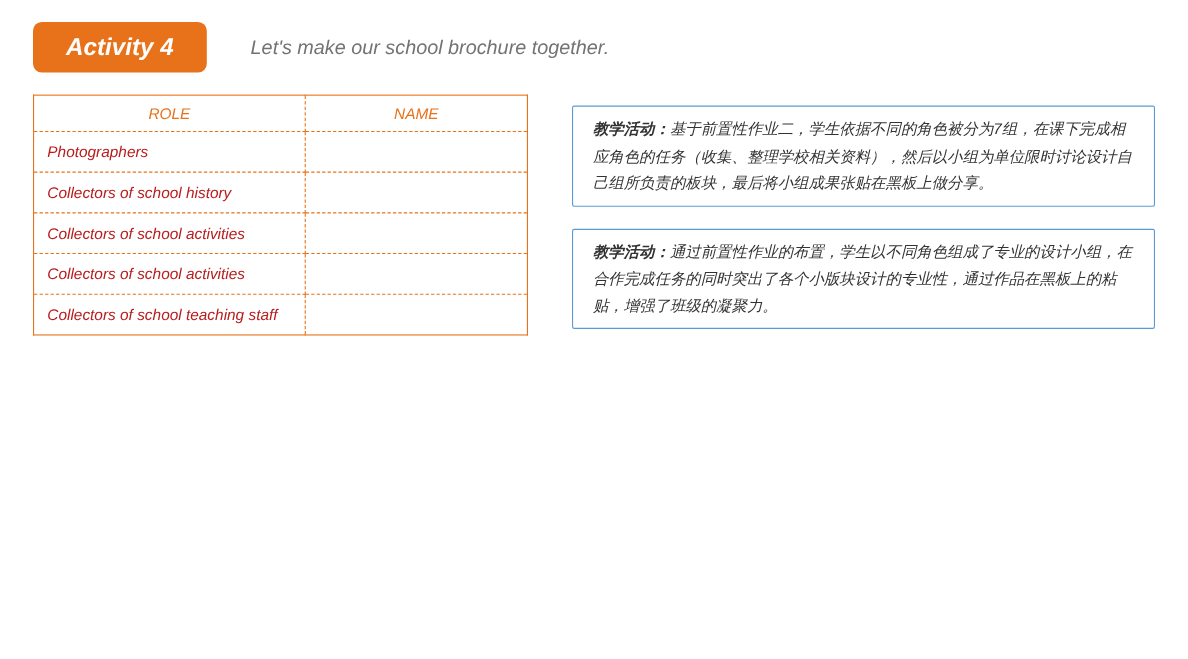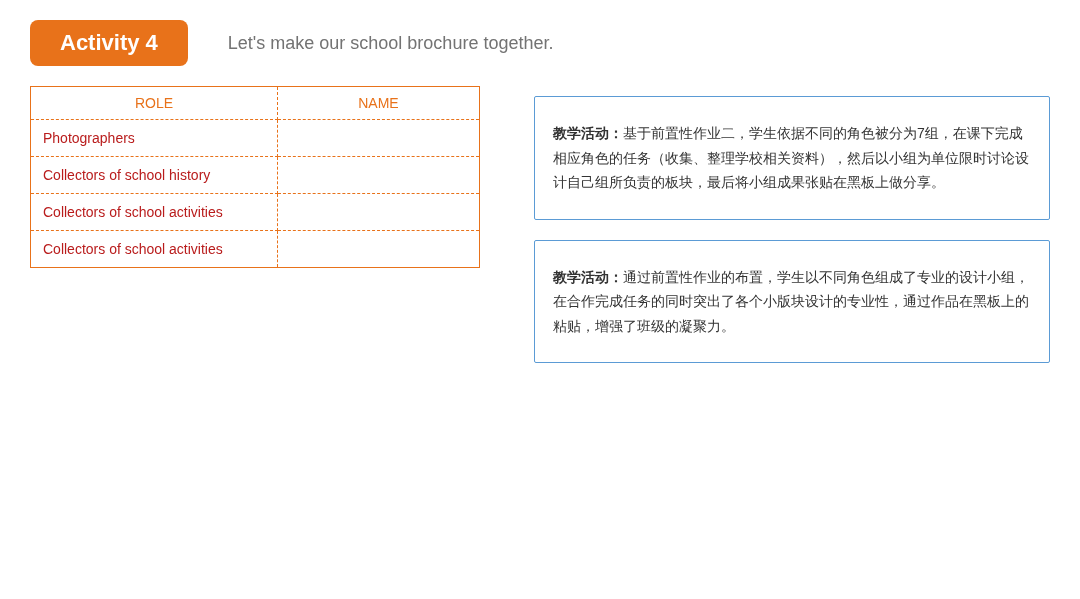--- a/index.html
+++ b/index.html
@@ -1,15 +1,15 @@
 <!DOCTYPE html>
 <html><head>
   <meta charset="utf-8">
   <style>
-    * { margin: 0; padding: 0; box-sizing: border-box; }
+    * { margin: 0; padding: 0; box-sizing: border-box; font-style: italic; }
     body {
       width: 1080px;
       height: 599px;
       background: #ffffff;
       font-family: Arial, 'Microsoft YaHei', sans-serif;
       overflow: hidden;
     }
 
     .page {
       width: 1080px;
@@ -39,21 +39,21 @@
 
     .header-text {
       font-size: 18px;
       color: #737373;
       font-weight: normal;
     }
 
     
     .main-content {
       display: flex;
-      gap: 54px;
+      gap: 40px;
       flex: 1;
     }
 
     
     .left-panel {
       width: 450px;
       flex-shrink: 0;
     }
 
     .role-table {
@@ -91,21 +91,21 @@
     .right-panel {
       flex: 1;
       display: flex;
       flex-direction: column;
       gap: 20px;
       padding-top: 10px;
     }
 
     .info-box {
       border: 1.5px solid #5B9BD5;
-      padding: 24px 18px;
+      padding: 8px 18px;
       border-radius: 2px;
       line-height: 1.75;
       font-size: 14px;
       color: #333333;
     }
 
     .info-box .label-bold {
       font-weight: bold;
       color: #333333;
     }
@@ -140,20 +140,24 @@
               <td class="name-field"></td>
             </tr>
             <tr>
               <td class="role-name">Collectors of school activities</td>
               <td class="name-field"></td>
             </tr>
             <tr>
               <td class="role-name">Collectors of school activities</td>
               <td class="name-field"></td>
             </tr>
+            <tr>
+              <td class="role-name">Collectors of school teaching staff</td>
+              <td class="name-field"></td>
+            </tr>
           </tbody>
       </table>
     </div>
 
     <div class="right-panel">
       <div class="info-box">
         <span class="label-bold">教学活动：</span><span>基于前置性作业二，学生依据不同的角色被分为7组，在课下完成相应角色的任务（收集、整理学校相关资料），然后以小组为单位限时讨论设计自己组所负责的板块，最后将小组成果张贴在黑板上做分享。</span>
       </div>
       <div class="info-box">
         <span class="label-bold">教学活动：</span><span>通过前置性作业的布置，学生以不同角色组成了专业的设计小组，在合作完成任务的同时突出了各个小版块设计的专业性，通过作品在黑板上的粘贴，增强了班级的凝聚力。</span>

